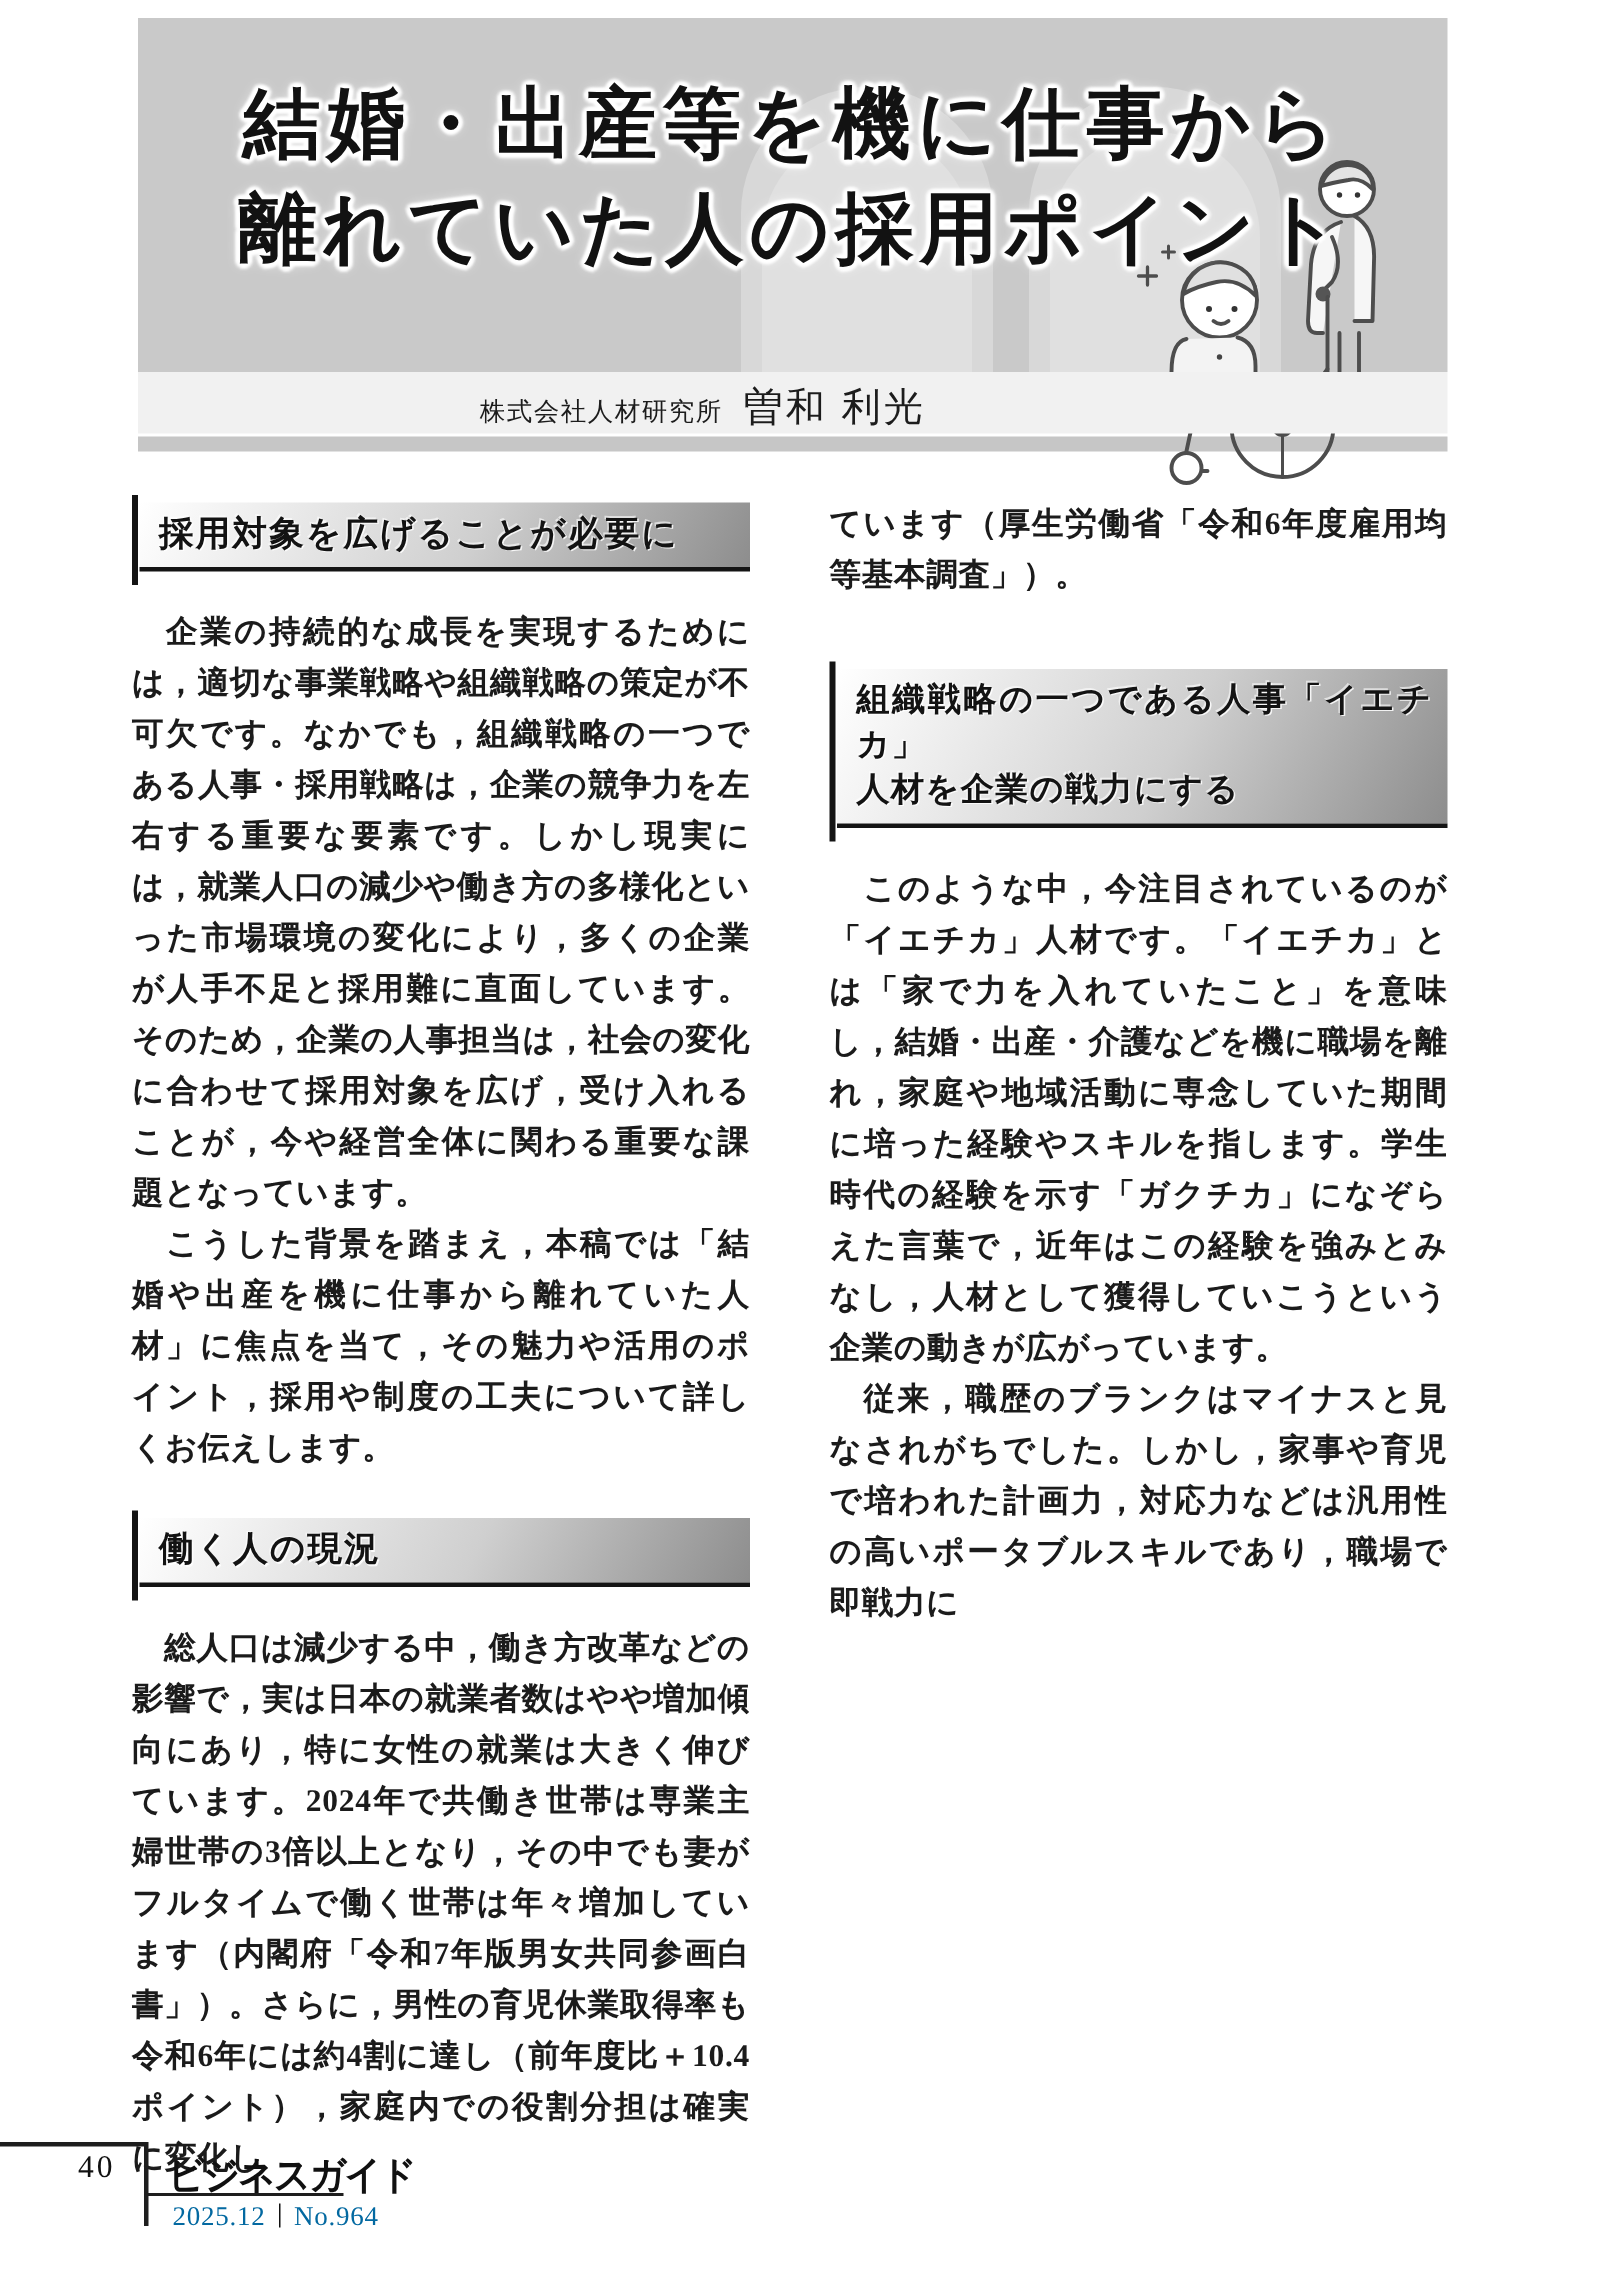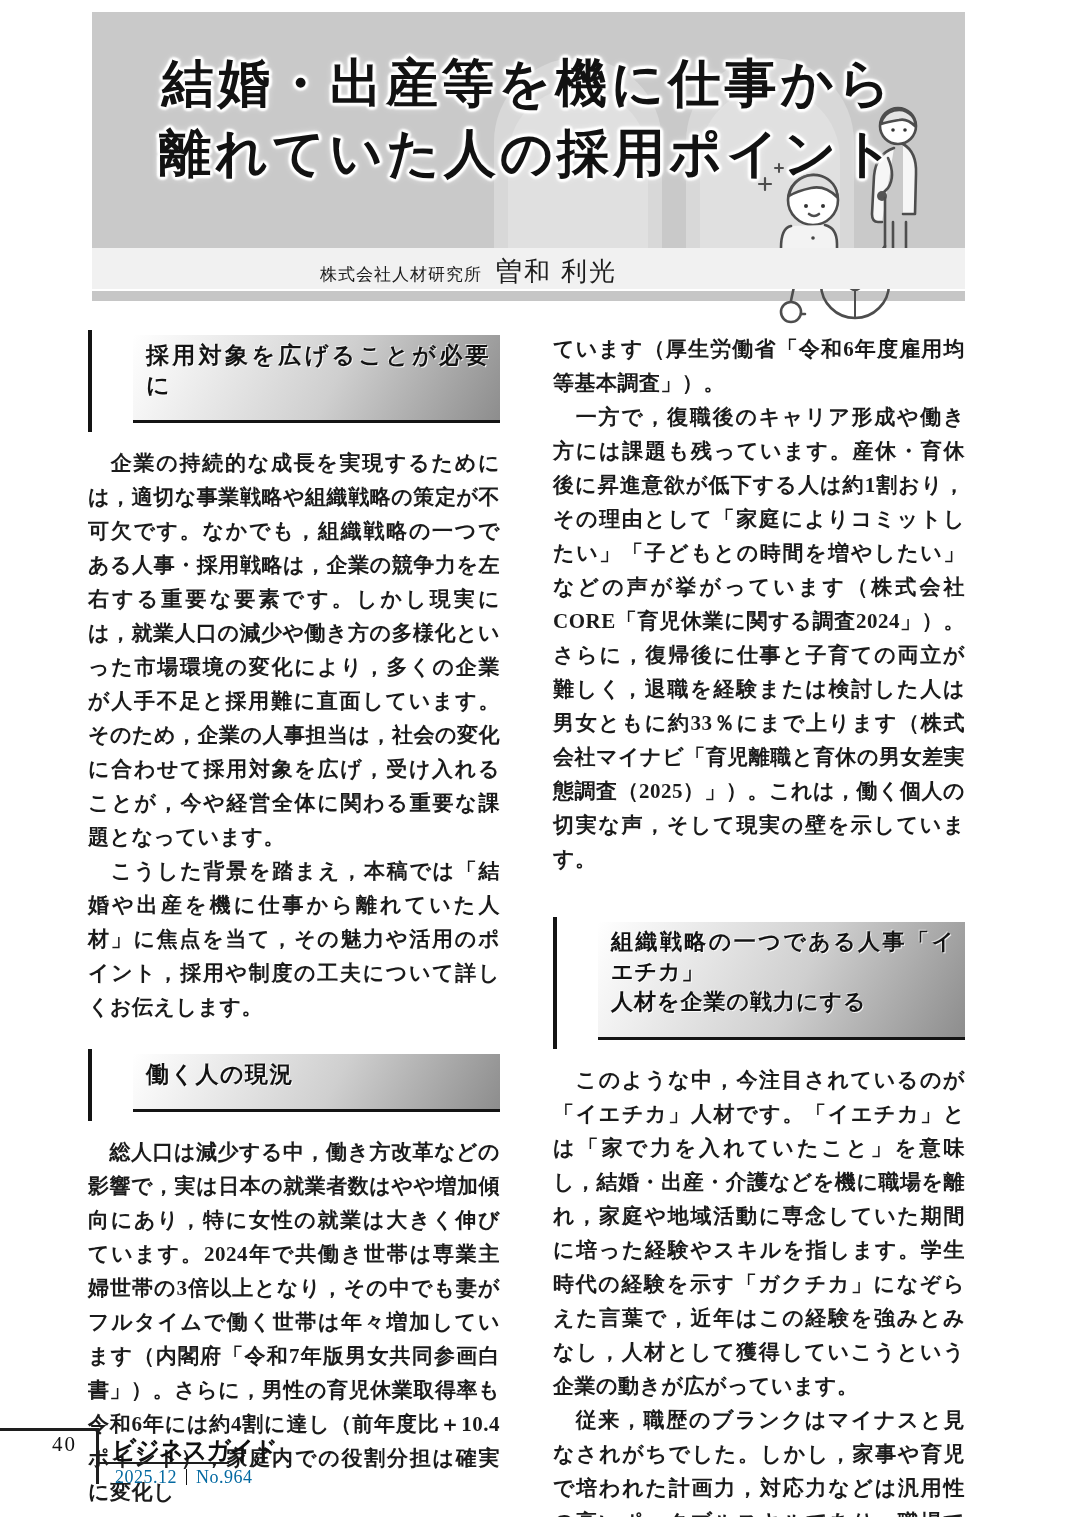--- a/index.html
+++ b/index.html
@@ -49,25 +49,24 @@
   .col-right { left: 553px; top: 332px; }
 
   
   .sec { margin-top: 30px; }
   .sec:first-child { margin-top: 0; }
   .sec-barwrap { position: relative; margin-left: 5px; }
   .sec-vline { position: absolute; left: -5px; top: -5px; bottom: -9px; width: 4px; background: #141414; }
   .sec-bar {
     background: linear-gradient(118deg, #ffffff 0%, #ececec 22%, #cfcfcf 55%, #8d8d8d 100%);
     border-bottom: 3px solid #141414;
-    padding: 5px 10px 20px 13px;
+    padding: 5px 10px 8px 13px;
     font-family: "Liberation Sans", "DejaVu Sans", sans-serif;
     font-weight: 700; font-size: 23px; line-height: 30px; letter-spacing: 1.5px; color: #131313;
     text-shadow: 1px 1px 0 rgba(255,255,255,.85), -1px -1px 0 rgba(255,255,255,.6);
-    margin-left: 40px;
   }
   .sec-body { margin-top: 23px; }
 
   
   .f-line1 { position:absolute; left:0; top:1428px; width:98px; height:3px; background:#1e1e1e; }
   .f-num   { position:absolute; left:52px; top:1432px; font-size:21px; letter-spacing:2px; color:#111; }
   .f-vline { position:absolute; left:96px; top:1428px; width:3px; height:56px; background:#1e1e1e; }
   .f-logo  { position:absolute; left:112px; top:1433px;
     font-family: "Liberation Sans", "DejaVu Sans", sans-serif;
     font-weight: 900; font-size: 24px; letter-spacing: -1px; color:#101010;
@@ -163,21 +162,20 @@
         </div>
       </div>
       <div class="sec-body">
         <p>　総人口は減少する中，働き方改革などの影響で，実は日本の就業者数はやや増加傾向にあり，特に女性の就業は大きく伸びています。2024年で共働き世帯は専業主婦世帯の3倍以上となり，その中でも妻がフルタイムで働く世帯は年々増加しています（内閣府「令和7年版男女共同参画白書」）。さらに，男性の育児休業取得率も令和6年には約4割に達し（前年度比＋10.4ポイント），家庭内での役割分担は確実に変化し</p>
       </div>
     </div>
   </div>
 
   <div class="col col-right">
     <p>ています（厚生労働省「令和6年度雇用均等基本調査」）。</p>
-    <p>　一方で，復職後のキャリア形成や働き方には課題も残っています。産休・育休後に昇進意欲が低下する人は約1割おり，その理由として「家庭によりコミットしたい」「子どもとの時間を増やしたい」などの声が挙がっています（株式会社CORE「育児休業に関する調査2024」）。さらに，復帰後に仕事と子育ての両立が難しく，退職を経験または検討した人は男女ともに約33％にまで上ります（株式会社マイナビ「育児離職と育休の男女差実態調査（2025）」）。これは，働く個人の切実な声，そして現実の壁を示しています。</p>
 
     <div class="sec" style="margin-top:46px;">
       <div class="sec-barwrap">
         <div class="sec-vline"></div>
         <div class="sec-bar" style="font-size:22px; letter-spacing:1px;">
           <div>組織戦略の一つである人事「イエチカ」</div>
           <div>人材を企業の戦力にする</div>
         </div>
       </div>
       <div class="sec-body">

